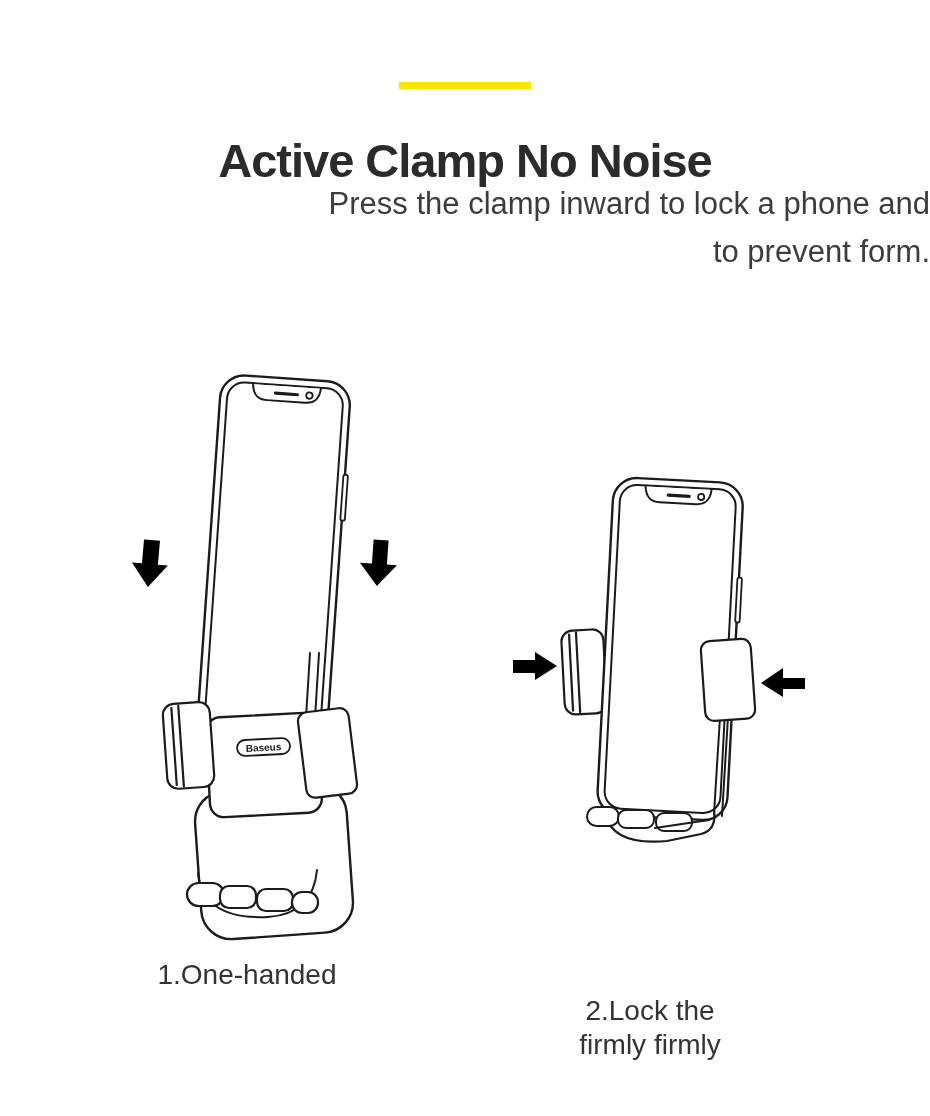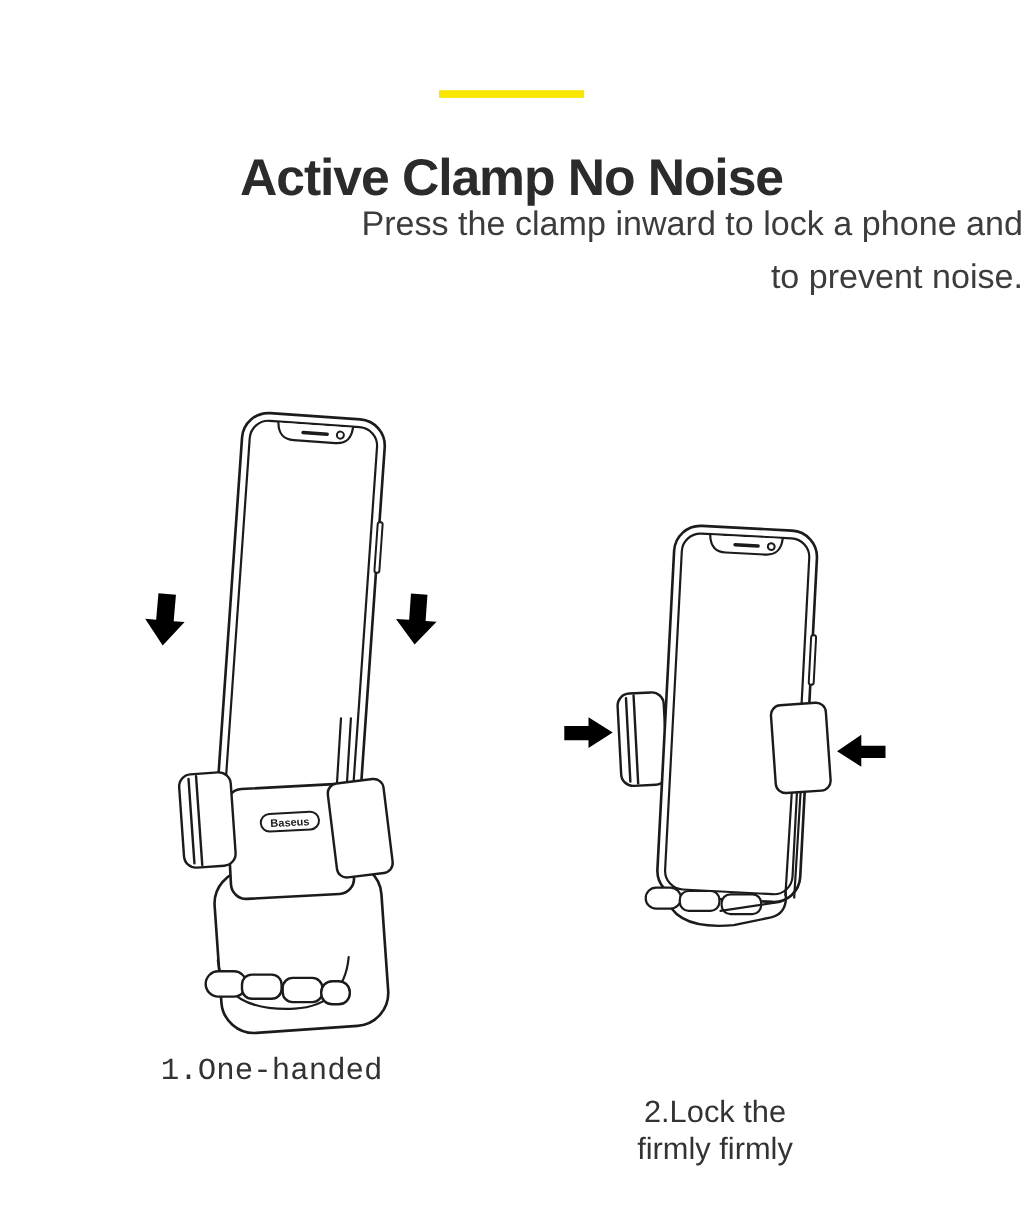--- a/index.html
+++ b/index.html
@@ -45,37 +45,37 @@
   .illu { position: absolute; }
   .illu-1 { left: 108px; top: 358px; width: 322px; height: 590px; }
   .illu-2 { left: 505px; top: 462px; width: 312px; height: 402px; }
   .caption {
     position: absolute;
     text-align: center;
     font-size: 28px;
     line-height: 34px;
     color: #333333;
   }
-  .caption-1 { left: 97px;  top: 958px; width: 300px; font-family: Liberation Mono, monospace; }
+  .caption-1 { left: 97px;  top: 958px; width: 300px; }
   .caption-2 { left: 500px; top: 994px; width: 300px; }
   svg { display: block; }
   svg text { font-family: "Liberation Sans", sans-serif; }
 </style>
 </head>
 <body>
 
 <div id="page">
 
   <div class="accent-line"></div>
 
   <h1 class="title">Active Clamp No Noise</h1>
 
   <div class="subtitle">
     <div>Press the clamp inward to lock a phone and</div>
-    <div>to prevent noise.</div>
+    <div>to prevent form.</div>
   </div>
 
   <svg class="illu illu-1" viewBox="0 0 322 590" fill="none" stroke-linejoin="round" stroke-linecap="round">
 
     <g transform="rotate(4 166 200)" fill="#ffffff" stroke="#1b1b1b">
       <rect x="101" y="20" width="130" height="366" rx="24" stroke-width="2.4"></rect>
       <rect x="108" y="27" width="116" height="352" rx="17" stroke-width="2"></rect>
       <path d="M133 28 C134 40 140 43 148 43 H186 C194 43 200 40 201 28" stroke-width="2"></path>
       <line x1="156" y1="35.5" x2="178" y2="35.5" stroke-width="3.2"></line>
       <circle cx="190" cy="35.5" r="3.2" stroke-width="1.8"></circle>

